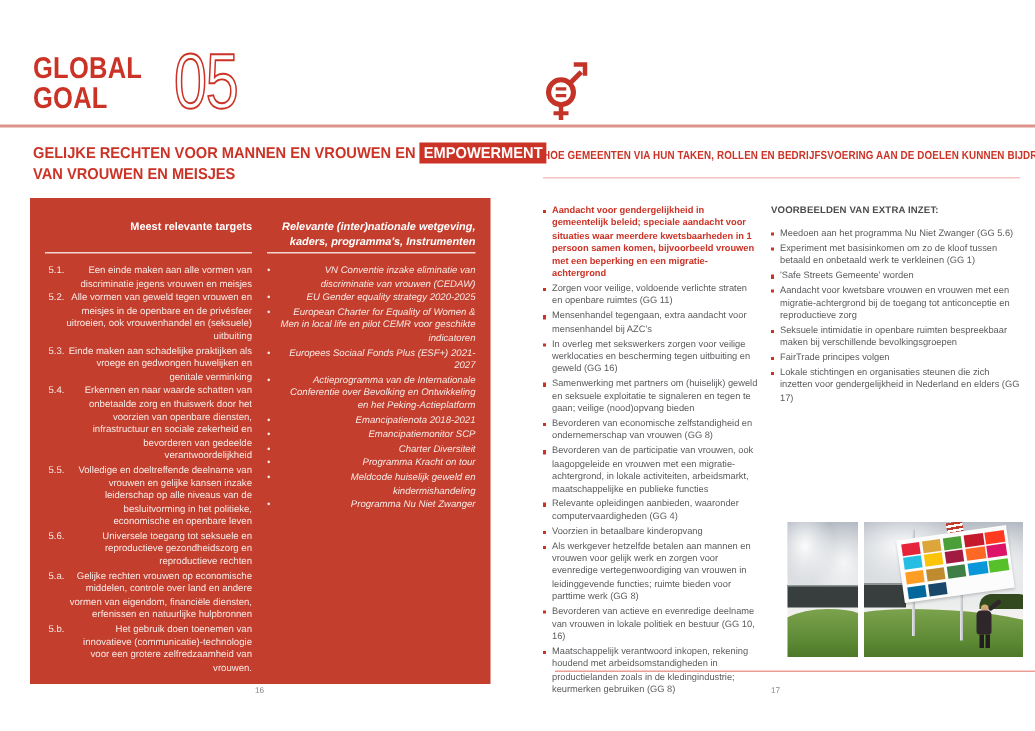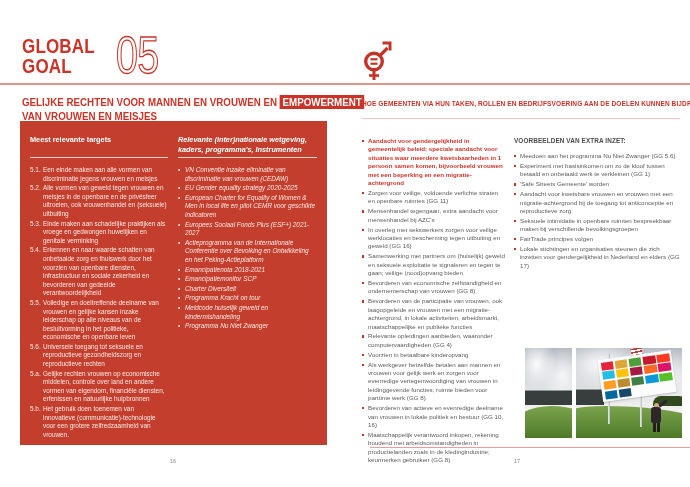--- a/index.html
+++ b/index.html
@@ -28,23 +28,23 @@
   .left-title {
     position:absolute; left:22px; top:95px; width:340px;
     font-weight:bold; color:var(--red_text,#CC3327);
     font-size:10.5px; line-height:14px;
     transform:scaleX(0.93); transform-origin:0 0; white-space:nowrap;
   }
   .hl { background:var(--red_text,#CC3327); color:#fff; padding:1px 3px 0.5px; }
 
   
   .red-box {
-    position:absolute; left:20px; top:121px; width:307px; height:324px;
+    position:absolute; left:20px; top:132px; width:307px; height:324px;
     background:var(--red_box,#C43E2D); box-sizing:border-box;
-    padding:14px 10px 0; display:flex; gap:10px;
+    padding:14px 10px 0; display:flex; gap:10px;text-align:right;
   }
   .box-col1 { width:138px; } .box-col2 { width:139px;font-style:italic; }
   .box-heading { color:#ffffff; font-weight:bold; font-size:7.3px; line-height:9.5px; min-height:19px; }
   .box-rule { border:none; border-top:1px solid #F2D4CE; margin:3px 0 8px; }
   .t-item { display:flex; color:#F8E9E5; font-size:6.4px; line-height:8.6px; margin-bottom:1px; }
   .t-num { flex:0 0 13px; width:13px; }
   .t-text { flex:1; }
   .b-item { position:relative; padding-left:7px; color:#F8E9E5; font-size:6.4px; line-height:8.6px; margin-bottom:1px; }
   .b-item::before { content:"•"; position:absolute; left:0; top:0; color:#F8E9E5; }
 

